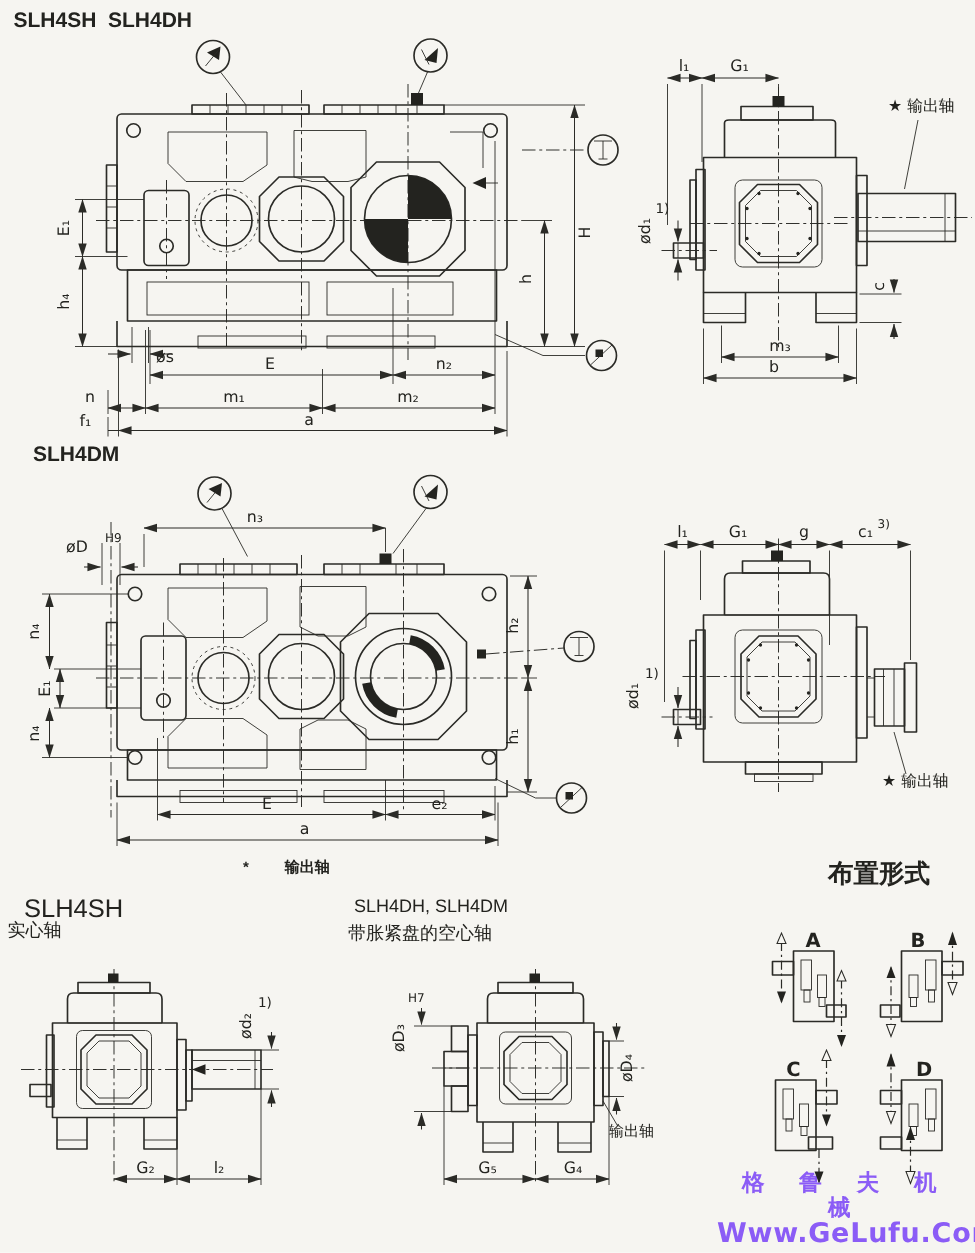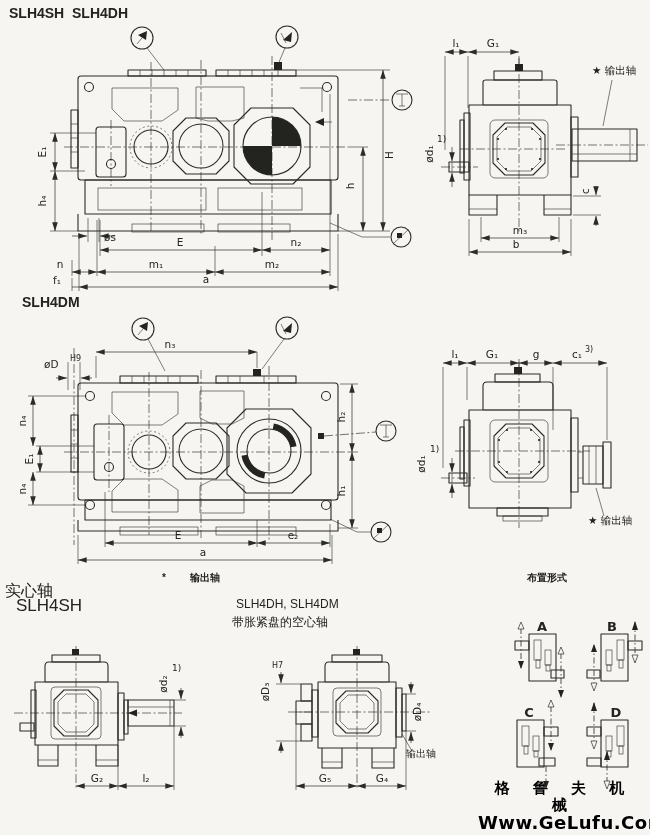--- a/index.html
+++ b/index.html
@@ -28,26 +28,26 @@
 <body>
 
 <div class="stage">
 
   <div class="hdr" style="left:9px;top:5px;font-size:14px">SLH4SH  SLH4DH</div>
   <div class="hdr" style="left:22px;top:294px;font-size:14px">SLH4DM</div>
 
   <div class="hdr" style="left:162px;top:571px;font-size:10px"><span>*</span><span style="margin-left:24px">输出轴</span></div>
 
   <div class="lbl" style="left:16px;top:596px;font-size:17px">SLH4SH</div>
-  <div class="lbl" style="left:5px;top:581px;font-size:16px">实心轴</div>
+  <div class="lbl" style="left:5px;top:612px;font-size:12px">实心轴</div>
   <div class="lbl" style="left:236px;top:597px;font-size:12px">SLH4DH, SLH4DM</div>
   <div class="lbl" style="left:232px;top:614px;font-size:12px">带胀紧盘的空心轴</div>
-  <div class="hdr" style="left:527px;top:571px;font-size:10px">布置形式</div>
-
-  <div class="wm" style="color:#000000">
+  <div class="hdr" style="left:552px;top:571px;font-size:17px">布置形式</div>
+
+  <div class="wm" style="color:#8b5cf6">
     <div class="l1">格 鲁 夫 机 械</div>
     <div class="l2">Www.GeLufu.Com</div>
   </div>
 
 <svg width="650" height="835" viewBox="0 0 650 835">
   <defs>
     <marker id="ar" viewBox="0 0 9 7" markerWidth="9" markerHeight="7" refX="8.7" refY="3.5" orient="auto-start-reverse" markerUnits="userSpaceOnUse">
       <path d="M0,0.7 L9,3.5 L0,6.3 Z" fill="#2b2b27"></path>
     </marker>
   </defs>

